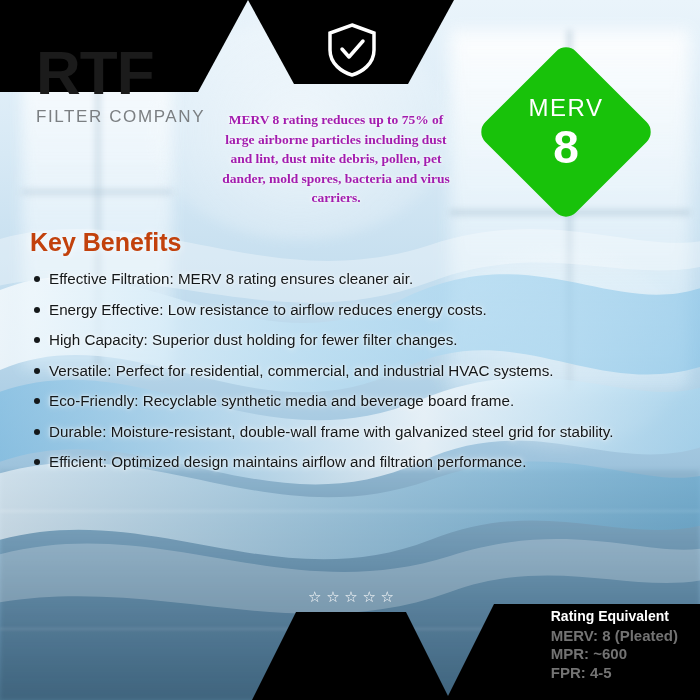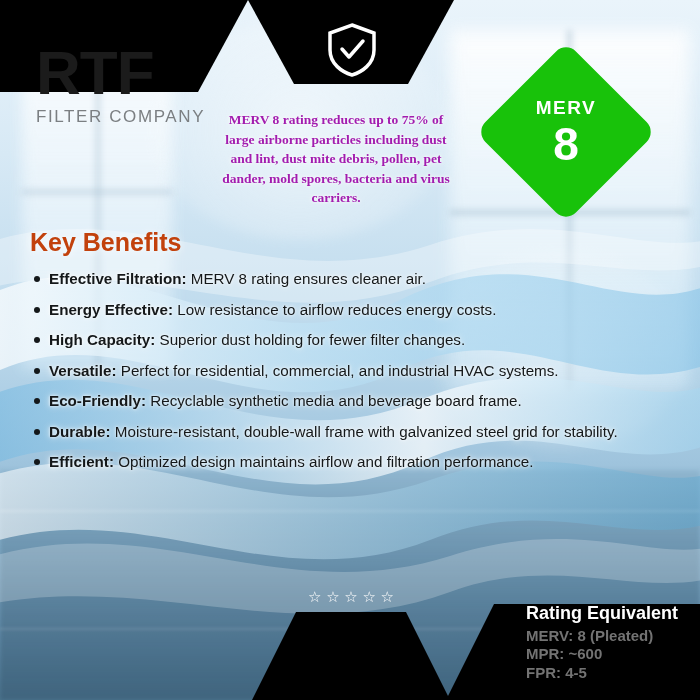--- a/index.html
+++ b/index.html
@@ -172,22 +172,22 @@
     position: absolute;
     inset: 0;
     display: flex;
     flex-direction: column;
     align-items: center;
     justify-content: center;
     color: #ffffff;
     font-family: "Liberation Sans", sans-serif;
   }
   .merv-label {
-    font-size: 19px;
-    font-weight: bold;
+    font-size: 24px;
+    font-weight: normal;
     letter-spacing: 1.5px;
     margin-bottom: 2px;
   }
   .merv-value {
     font-size: 46px;
     font-weight: bold;
     line-height: 1;
   }
 
   
@@ -214,21 +214,21 @@
     text-shadow: 0 0 7px rgba(255,255,255,.9), 0 0 3px rgba(255,255,255,.9);
   }
   .bullet {
     flex: 0 0 auto;
     width: 6px; height: 6px;
     border-radius: 50%;
     background: #14181a;
     margin: 7px 9px 0 4px;
   }
   .benefit-text strong {
-    font-weight: bold;
+    font-weight: normal;
     text-align: right;
   }
 
   
   .stars {
     position: absolute;
     left: 308px; bottom: 96px;
     width: 86px;
     display: flex;
     justify-content: space-between;
@@ -242,21 +242,21 @@
 
   
   .rating {
     position: absolute;
     right: 22px; bottom: 18px;
     z-index: 8;
     color: #ffffff;
     text-align: left;
   }
   .rating-title {
-    font-size: 18px;
+    font-size: 14px;
     font-weight: bold;
     margin-bottom: 3px;
   }
   .rating-line {
     font-size: 15px;
     line-height: 1.22;
     color: #737373;
     font-weight: bold;
   }
 </style>

